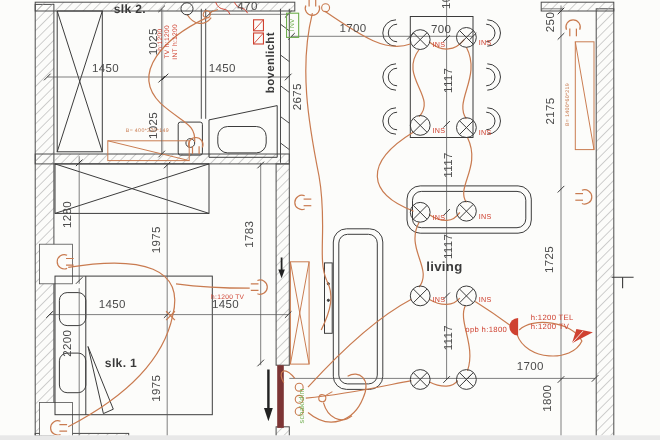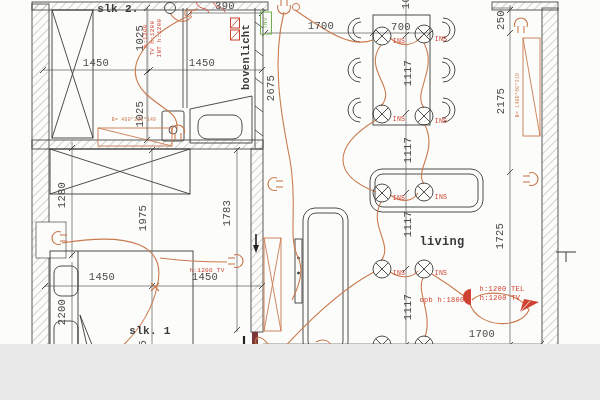--- a/index.html
+++ b/index.html
@@ -1,17 +1,17 @@
 <!DOCTYPE html>
 <html><head>
 <meta charset="utf-8">
 <style>
   html,body{margin:0;padding:0;background:#e8e8e8;}
-  .stage{position:relative;width:600px;height:344px;background:#fcfcfa;overflow:hidden;
-         font-family:Liberation Mono, monospace;}
+  .stage{position:relative;width:600px;height:396px;background:#fcfcfa;overflow:hidden;
+         font-family:Liberation Sans, sans-serif;}
   svg{position:absolute;left:0;top:0;}
   .lbl{position:absolute;white-space:pre;line-height:1;letter-spacing:.3px;
        transform-origin:center center;}
 </style>
 </head>
 <body>
 
 <div class="stage">
 <svg width="600" height="400" viewBox="0 0 600 400">
   <defs>
@@ -346,21 +346,21 @@
         </g>
         <g transform="translate(256,234)">
           <line x1="0" y1="0" x2="0" y2="12" stroke="#222" stroke-width="1.6"></line>
     <path d="M-3,11 L3,11 L0,19 Z" fill="#222"></path>
         </g>
       </g>
 </svg>
 
 <div id="labels-layer">
       <span class="lbl" style="left: 118px; top: 9px; color: rgb(58, 58, 58); font-size: 11px; font-weight: 700; transform: translate(-50%, -50%);">slk 2.</span>
-      <span class="lbl" style="left: 225px; top: 6px; color: rgb(74, 74, 74); font-size: 10.5px; transform: translate(-50%, -50%);">390</span>
+      <span class="lbl" style="left: 225px; top: 6px; color: rgb(74, 74, 74); font-size: 10.5px; transform: translate(-50%, -50%);">470</span>
       <span class="lbl" style="left: 140px; top: 38px; color: rgb(74, 74, 74); font-size: 10.5px; transform: translate(-50%, -50%) rotate(-90deg);">1025</span>
       <span class="lbl" style="left: 140px; top: 114px; color: rgb(74, 74, 74); font-size: 10.5px; transform: translate(-50%, -50%) rotate(-90deg);">1025</span>
       <span class="lbl" style="left: 96px; top: 63px; color: rgb(74, 74, 74); font-size: 10.5px; transform: translate(-50%, -50%);">1450</span>
       <span class="lbl" style="left: 202px; top: 63px; color: rgb(74, 74, 74); font-size: 10.5px; transform: translate(-50%, -50%);">1450</span>
       <span class="lbl" style="left: 246px; top: 57px; color: rgb(58, 58, 58); font-size: 10.5px; font-weight: 700; transform: translate(-50%, -50%) rotate(-90deg);">bovenlicht</span>
       <span class="lbl" style="left: 271px; top: 88px; color: rgb(74, 74, 74); font-size: 10.5px; transform: translate(-50%, -50%) rotate(-90deg);">2675</span>
       <span class="lbl" style="left: 321px; top: 26px; color: rgb(74, 74, 74); font-size: 10.5px; transform: translate(-50%, -50%);">1700</span>
       <span class="lbl" style="left: 401px; top: 27px; color: rgb(74, 74, 74); font-size: 10.5px; transform: translate(-50%, -50%);">700</span>
       <span class="lbl" style="left: 406px; top: -4px; color: rgb(74, 74, 74); font-size: 10.5px; transform: translate(-50%, -50%) rotate(-90deg);">1025</span>
       <span class="lbl" style="left: 408px; top: 73px; color: rgb(74, 74, 74); font-size: 10.5px; transform: translate(-50%, -50%) rotate(-90deg);">1117</span>
@@ -369,23 +369,23 @@
       <span class="lbl" style="left: 408px; top: 307px; color: rgb(74, 74, 74); font-size: 10.5px; transform: translate(-50%, -50%) rotate(-90deg);">1117</span>
       <span class="lbl" style="left: 501px; top: 20px; color: rgb(74, 74, 74); font-size: 10.5px; transform: translate(-50%, -50%) rotate(-90deg);">250</span>
       <span class="lbl" style="left: 501px; top: 101px; color: rgb(74, 74, 74); font-size: 10.5px; transform: translate(-50%, -50%) rotate(-90deg);">2175</span>
       <span class="lbl" style="left: 500px; top: 236px; color: rgb(74, 74, 74); font-size: 10.5px; transform: translate(-50%, -50%) rotate(-90deg);">1725</span>
       <span class="lbl" style="left: 62px; top: 195px; color: rgb(74, 74, 74); font-size: 10.5px; transform: translate(-50%, -50%) rotate(-90deg);">1280</span>
       <span class="lbl" style="left: 143px; top: 218px; color: rgb(74, 74, 74); font-size: 10.5px; transform: translate(-50%, -50%) rotate(-90deg);">1975</span>
       <span class="lbl" style="left: 227px; top: 213px; color: rgb(74, 74, 74); font-size: 10.5px; transform: translate(-50%, -50%) rotate(-90deg);">1783</span>
       <span class="lbl" style="left: 102px; top: 277px; color: rgb(74, 74, 74); font-size: 10.5px; transform: translate(-50%, -50%);">1450</span>
       <span class="lbl" style="left: 205px; top: 277px; color: rgb(74, 74, 74); font-size: 10.5px; transform: translate(-50%, -50%);">1450</span>
       <span class="lbl" style="left: 62px; top: 312px; color: rgb(74, 74, 74); font-size: 10.5px; transform: translate(-50%, -50%) rotate(-90deg);">2200</span>
-      <span class="lbl" style="left: 110px; top: 331px; color: rgb(58, 58, 58); font-size: 11px; font-weight: 700; transform: translate(-50%, -50%); margin-left: 40px;">slk. 1</span>
+      <span class="lbl" style="left: 110px; top: 331px; color: rgb(58, 58, 58); font-size: 11px; font-weight: 700; transform: translate(-50%, -50%);">slk. 1</span>
       <span class="lbl" style="left: 143px; top: 353px; color: rgb(74, 74, 74); font-size: 10.5px; transform: translate(-50%, -50%) rotate(-90deg);">1975</span>
-      <span class="lbl" style="left: 404px; top: 242px; color: rgb(58, 58, 58); font-size: 12px; font-weight: 700; transform: translate(-50%, -50%); margin-left: 38px;">living</span>
+      <span class="lbl" style="left: 404px; top: 242px; color: rgb(58, 58, 58); font-size: 12px; font-weight: 700; transform: translate(-50%, -50%);">living</span>
       <span class="lbl" style="left: 482px; top: 334px; color: rgb(74, 74, 74); font-size: 10.5px; transform: translate(-50%, -50%);">1700</span>
       <span class="lbl" style="left: 498px; top: 362px; color: rgb(74, 74, 74); font-size: 10.5px; transform: translate(-50%, -50%) rotate(-90deg);">1800</span>
       <span class="lbl" style="left: 146px; top: 36px; color: rgb(207, 65, 48); font-size: 6px; transform: translate(-50%, -50%) rotate(-90deg);">h:1200</span>
       <span class="lbl" style="left: 153px; top: 38px; color: rgb(207, 65, 48); font-size: 6px; transform: translate(-50%, -50%) rotate(-90deg);">TV h:1200</span>
       <span class="lbl" style="left: 160px; top: 38px; color: rgb(207, 65, 48); font-size: 6px; transform: translate(-50%, -50%) rotate(-90deg);">INT h:1200</span>
       <span class="lbl" style="left: 134px; top: 120px; color: rgb(201, 123, 80); font-size: 4.8px; transform: translate(-50%, -50%);">B= 400*320*149</span>
       <span class="lbl" style="left: 518px; top: 95px; color: rgb(201, 123, 80); font-size: 4.8px; transform: translate(-50%, -50%) rotate(-90deg);">B= 1400*60*219</span>
       <span class="lbl" style="left: 442px; top: 300px; color: rgb(207, 65, 48); font-size: 7px; transform: translate(-50%, -50%);">opb h:1800</span>
       <span class="lbl" style="left: 502px; top: 289px; color: rgb(207, 65, 48); font-size: 7px; transform: translate(-50%, -50%);">h:1200 TEL</span>
       <span class="lbl" style="left: 500px; top: 298px; color: rgb(207, 65, 48); font-size: 7px; transform: translate(-50%, -50%);">h:1200 TV</span>

